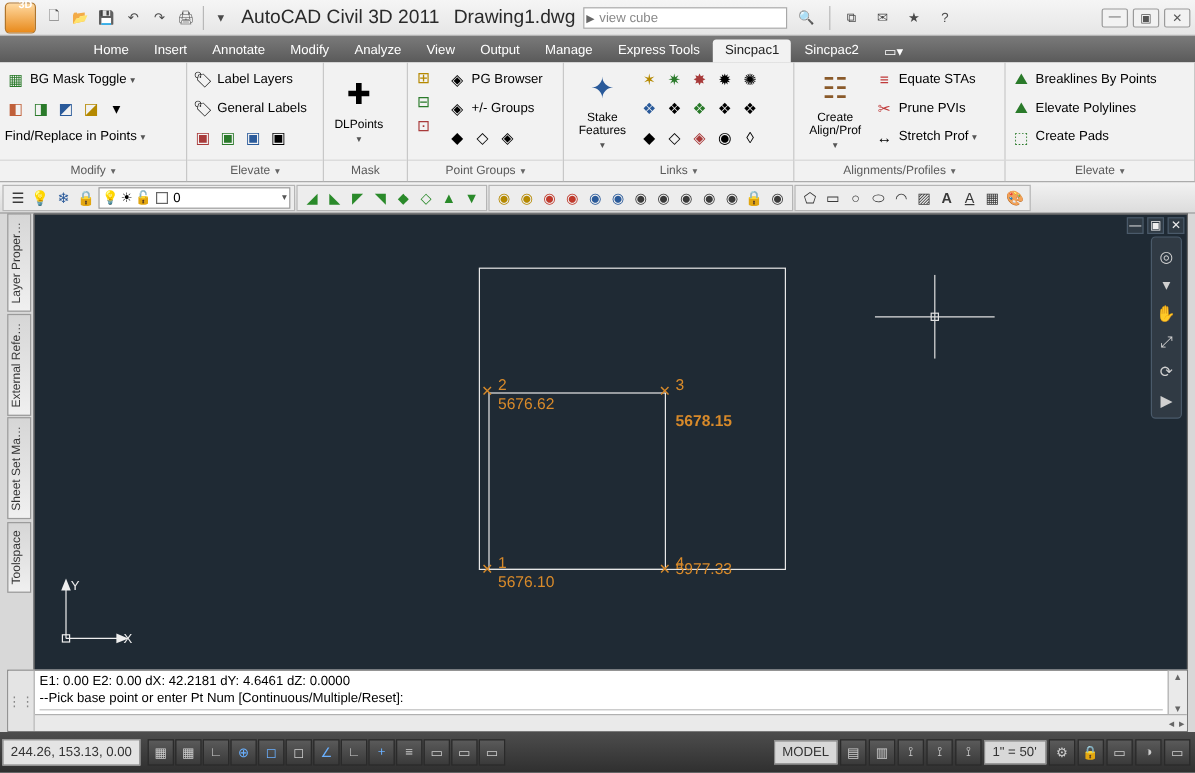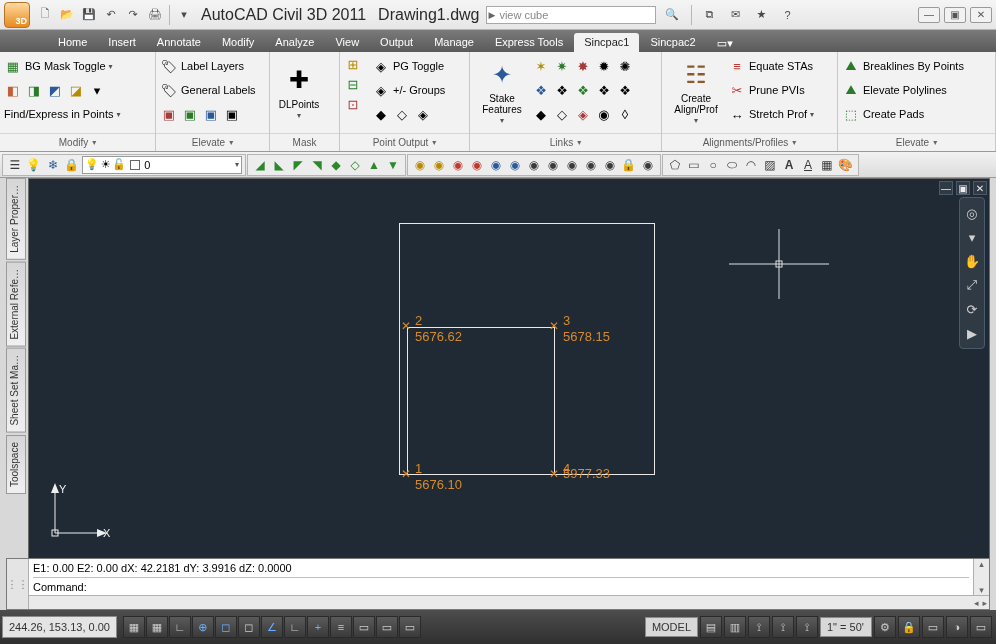--- a/index.html
+++ b/index.html
@@ -1,32 +1,32 @@
 <!DOCTYPE html>
 <html><head>
 <meta charset="utf-8">
 <style>
   * { box-sizing: border-box; margin: 0; padding: 0; font-family: "Segoe UI", Tahoma, sans-serif; }
   body { width: 996px; height: 644px; background: #d8d8d8; overflow: hidden; position: relative; font-size: 11px; }
 
   
   .titlebar { height: 30px; background: linear-gradient(#f5f5f5,#e6e6e6); border-bottom:1px solid #b5b5b5; display:flex; align-items:center; padding:0 4px; }
-  .app-icon { width:26px; height:26px; background:linear-gradient(#ffd9a0,#e88a1c); border:1px solid #b0752b; border-radius:4px; display:flex; align-items:flex-end; justify-content:flex-end; font-size:9px; color:#fff; font-weight:bold; padding:0 2px 1px 0; margin-right:4px;}
+  .app-icon { width:26px; height:26px; background:linear-gradient(#ffd9a0,#e88a1c); border:1px solid #b0752b; border-radius:4px; display:flex; align-items:flex-end; justify-content:flex-end; font-size:9px; color:#fff; font-weight:bold; padding:0 2px 18px 0; margin-right:4px;}
   .qat-icon { width:20px; height:20px; margin:0 1px; display:flex; align-items:center; justify-content:center; color:#4a4a4a; border:1px solid transparent; }
   .qat-sep { width:1px; height:20px; background:#b8b8b8; margin:0 3px;}
   .title-center { flex:1; display:flex; align-items:center; }
   .app-title { font-size:16px; margin:0 6px; color:#2a2a2a;}
   .search-box { display:flex; align-items:center; background:#fff; border:1px solid #a8a8a8; height:18px; width:170px; font-size:11px; padding:0 2px;}
   .search-box span.arrow { color:#666; font-size:9px;}
   .right-icons { display:flex; align-items:center; gap:4px; margin-left:6px;}
   .win-controls { margin-left:auto; display:flex; gap:4px;}
   .win-btn { width:22px; height:16px; border:1px solid #9a9a9a; background:#f2f2f2; border-radius:2px; display:flex; align-items:center; justify-content:center; font-size:10px; color:#555;}
 
   
-  .tabs { height:22px; background:linear-gradient(#7a7a7a,#5a5a5a); display:flex; align-items:flex-end; padding-left:48px;}
+  .tabs { height:22px; background:linear-gradient(#7a7a7a,#5a5a5a); display:flex; align-items:flex-end; padding-left:68px;}
   .tab { padding:3px 10px 4px; color:#fff; font-size:11px; border-top-left-radius:3px; border-top-right-radius:3px; margin-right:1px; cursor:pointer;}
   .tab.active { background:#f2f2f2; color:#222;margin-top:32px;}
   .tab-extra { width:24px; height:18px; display:flex; align-items:center; justify-content:center; color:#fff; margin-left:6px;}
 
   
   .ribbon { height:100px; background:#f2f2f2; border-bottom:1px solid #9a9a9a; display:flex; }
   .panel { border-right:1px solid #c8c8c8; display:flex; flex-direction:column; }
   .panel-body { flex:1; display:flex; padding:3px 4px; gap:2px; }
   .panel-foot { height:18px; border-top:1px solid #d6d6d6; text-align:center; font-size:10px; color:#5a5a5a; display:flex; align-items:center; justify-content:center; gap:4px;}
   .panel-foot .drop { font-size:8px; color:#666;}
@@ -144,21 +144,21 @@
             <span class="drop-ar">▾</span>
           </div>
       <div class="prow">
         <span class="bicon" style="color:#c0603a">◧</span>
         <span class="bicon" style="color:#2a7a2a">◨</span>
         <span class="bicon" style="color:#2a5a9a">◩</span>
         <span class="bicon" style="color:#b58900">◪</span>
         <span class="bicon">▾</span>
       </div>
       <div class="prow">
-            <span>Find/Express in Points</span>
+            <span>Find/Replace in Points</span>
             <span class="drop-ar">▾</span>
           </div>
     </div>
       </div>
     <div class="panel-foot">
         <span>Modify</span>
         <span class="drop">▾</span>
       </div>
   </div>
 
@@ -203,35 +203,35 @@
   <div class="panel" style="width:130px;">
     <div class="panel-body">
       <div class="pcol" style="width:26px;">
         <span class="bicon" style="color:#b58900">⊞</span>
         <span class="bicon" style="color:#2a7a2a">⊟</span>
         <span class="bicon" style="color:#a83a3a">⊡</span>
       </div>
       <div class="pcol">
         <div class="prow">
             <span class="bicon">◈</span>
-            <span>PG Toggle</span>
+            <span>PG Browser</span>
           </div>
         <div class="prow">
             <span class="bicon">◈</span>
             <span>+/- Groups</span>
           </div>
         <div class="prow">
           <span class="bicon">◆</span>
           <span class="bicon">◇</span>
           <span class="bicon">◈</span>
         </div>
       </div>
     </div>
     <div class="panel-foot">
-        <span>Point Output</span>
+        <span>Point Groups</span>
         <span class="drop">▾</span>
       </div>
   </div>
 
   <div class="panel" style="width:192px;">
     <div class="panel-body">
       <div class="bigbtn" style="width:56px">
         <div class="big-icon" style="color:#2a5a9a">✦</div>
         <span style="white-space:pre-line">Stake
 Features</span>
@@ -394,21 +394,21 @@
     <div class="rect" style="left:378px; top:148px; width:148px; height:148px;"></div>
 
     <div class="pt-x" style="left:372px; top:140px;">✕</div>
     <div class="pt-x" style="left:520px; top:140px;">✕</div>
     <div class="pt-x" style="left:372px; top:288px;">✕</div>
     <div class="pt-x" style="left:520px; top:288px;">✕</div>
 
     <div class="pt-label" style="left:386px; top:134px;">2</div>
     <div class="pt-label" style="left:386px; top:150px;">5676.62</div>
     <div class="pt-label" style="left:534px; top:134px;">3</div>
-    <div class="pt-label" style="left:534px; top:150px;">5678.15</div>
+    <div class="pt-label" style="left:534px; top:164px;font-weight:bold;">5678.15</div>
     <div class="pt-label" style="left:386px; top:282px;">1</div>
     <div class="pt-label" style="left:386px; top:298px;">5676.10</div>
     <div class="pt-label" style="left:534px; top:282px;">4</div>
     <div class="pt-label" style="left:534px; top:287px;">5977.33</div>
 
     <div class="cursor" style="left:700px; top:50px;">
       <svg width="100" height="70">
           <line x1="50" y1="0" x2="50" y2="70" stroke="#e0e0e0"></line>
           <line x1="0" y1="35" x2="100" y2="35" stroke="#e0e0e0"></line>
           <rect x="47" y="32" width="6" height="6" fill="none" stroke="#e0e0e0"></rect>
@@ -434,21 +434,22 @@
       <div>⤢</div>
       <div>⟳</div>
       <div>▶</div>
     </div>
   </div>
 </div>
 
 <div class="cmdline">
   <div class="cmd-handle">⋮⋮</div>
   <div class="cmd-body">
-    <div>E1: 0.00   E2: 0.00   dX: 42.2181   dY: 3.9916   dZ: 0.0000</div>
+    <div>E1: 0.00   E2: 0.00   dX: 42.2181   dY: 4.6461   dZ: 0.0000</div>
+    <div>--Pick base point or enter Pt Num [Continuous/Multiple/Reset]:</div>
     <hr>
     <div>Command:</div>
   </div>
   <div class="cmd-scroll">
       <span>▴</span>
       <span>▾</span>
     </div>
   <div class="cmd-hscroll">
       <span style="margin-right:4px">◂</span>
       <span style="margin-right:2px">▸</span>

